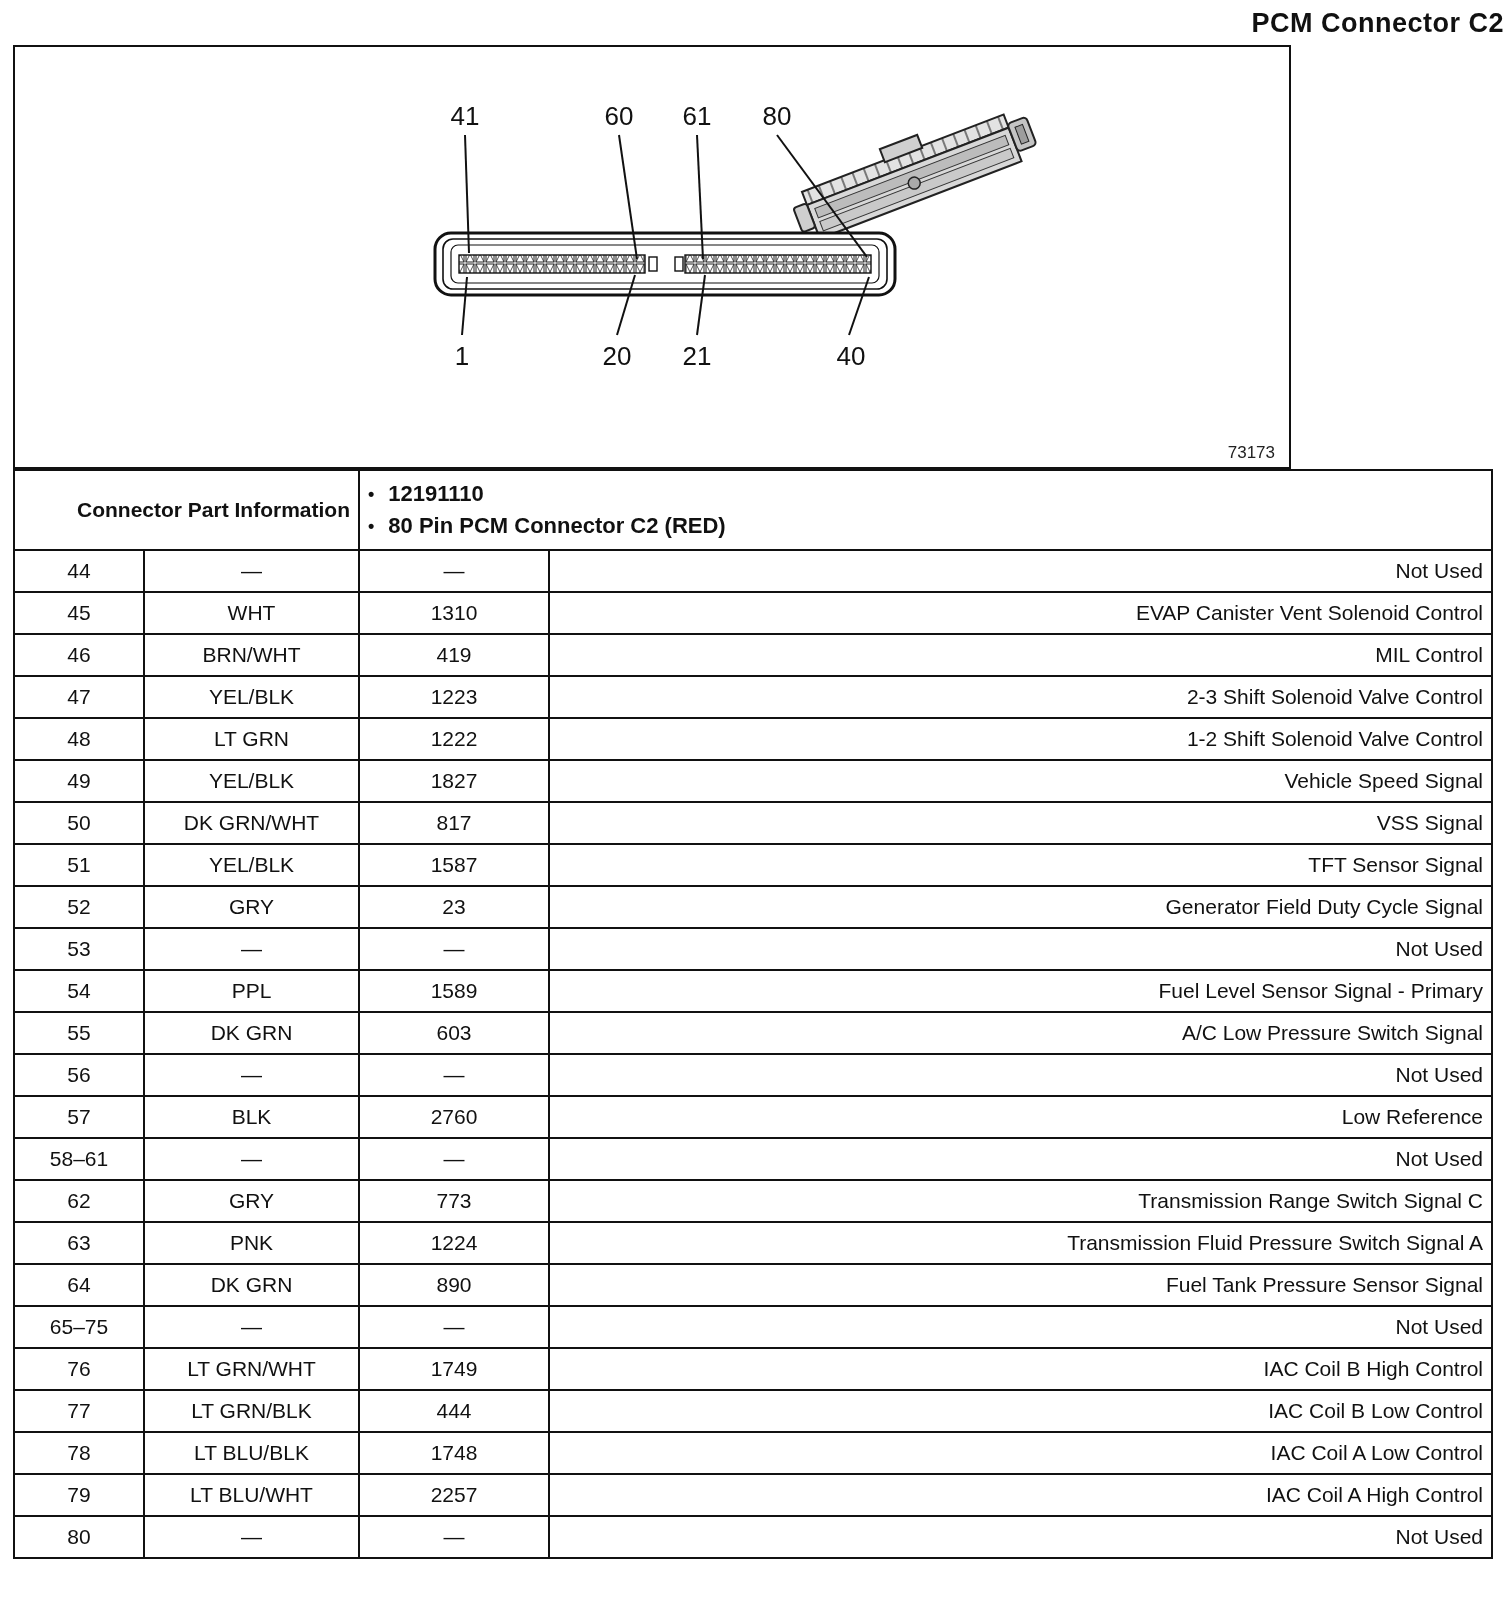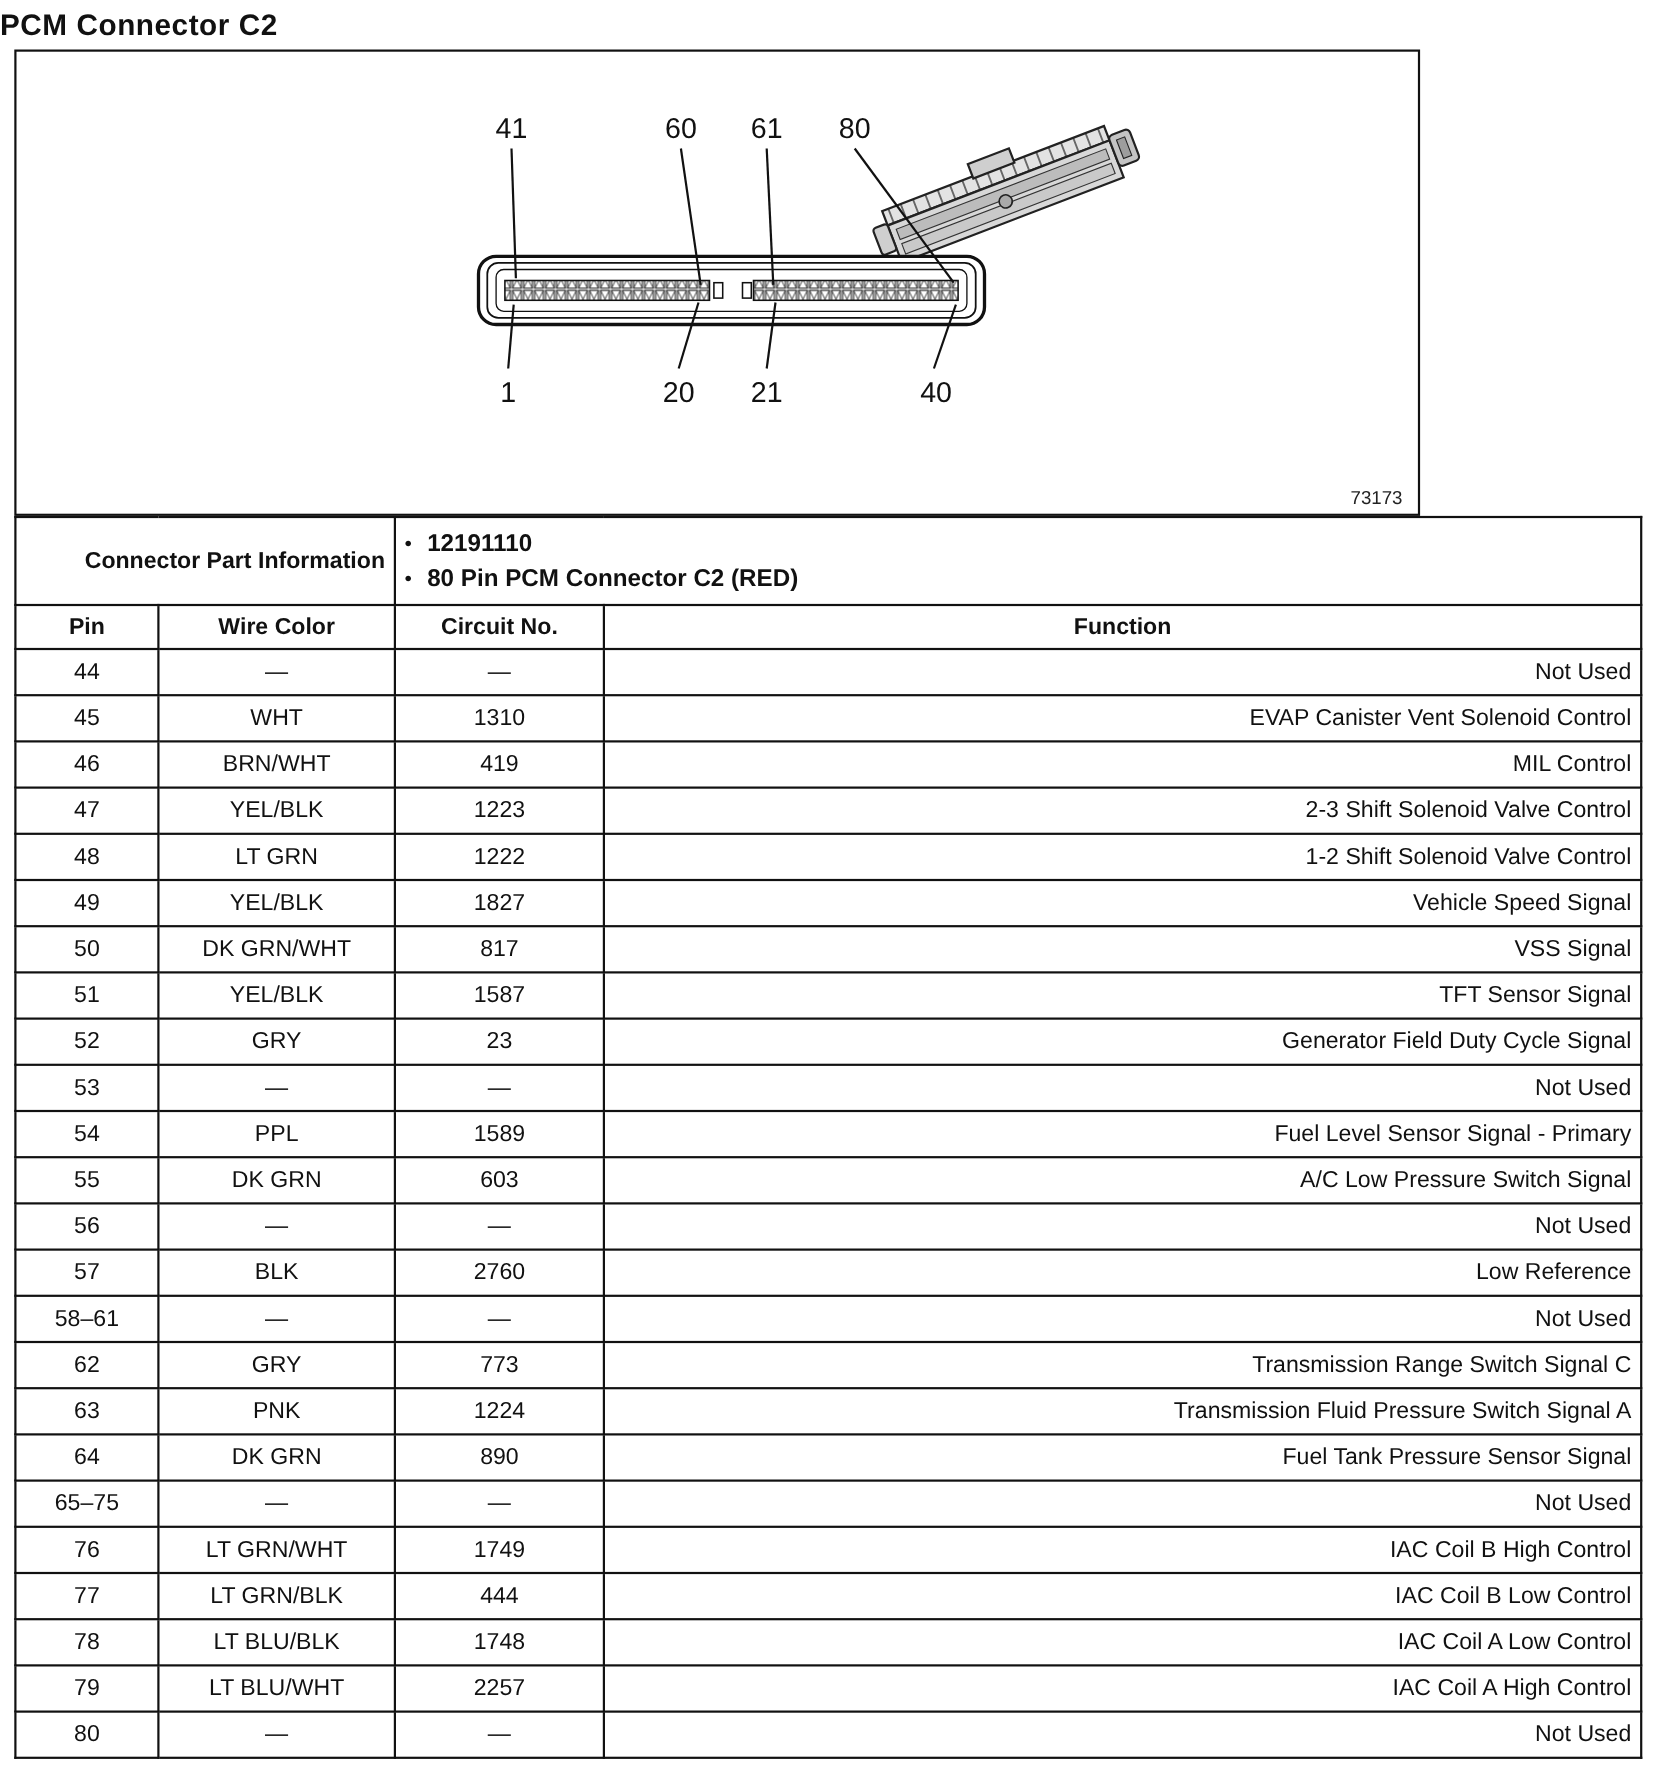--- a/index.html
+++ b/index.html
@@ -11,21 +11,21 @@
     color: #111111;
   }
   .page {
     width: 1504px;
     height: 1606px;
     background: #ffffff;
     position: relative;
     padding-top: 6px;
   }
   .page-title {
-    text-align: left;
+    text-align: right;
     font-size: 27px;
     font-weight: bold;
     letter-spacing: 0.5px;
     margin: 2px 0 6px 0;
   }
   .diagram-box {
     position: relative;
     margin: 0 13px;
     width: 1278px;
     height: 424px;
@@ -180,26 +180,20 @@
           <div class="bullet-line">
             <span class="bullet-dot">•</span>
             <span>12191110</span>
           </div>
           <div class="bullet-line">
             <span class="bullet-dot">•</span>
             <span>80 Pin PCM Connector C2 (RED)</span>
           </div>
         </td>
       </tr>
-      <tr>
-        <th class="col-header">Pin</th>
-        <th class="col-header">Wire Color</th>
-        <th class="col-header">Circuit No.</th>
-        <th class="col-header">Function</th>
-      </tr>
     </tbody>
     <tbody>
         <tr>
           <td class="c-pin">44</td>
           <td class="c-wire-color">—</td>
           <td class="c-circuit-no">—</td>
           <td class="c-function">Not Used</td>
         </tr>
         <tr>
           <td class="c-pin">45</td>

